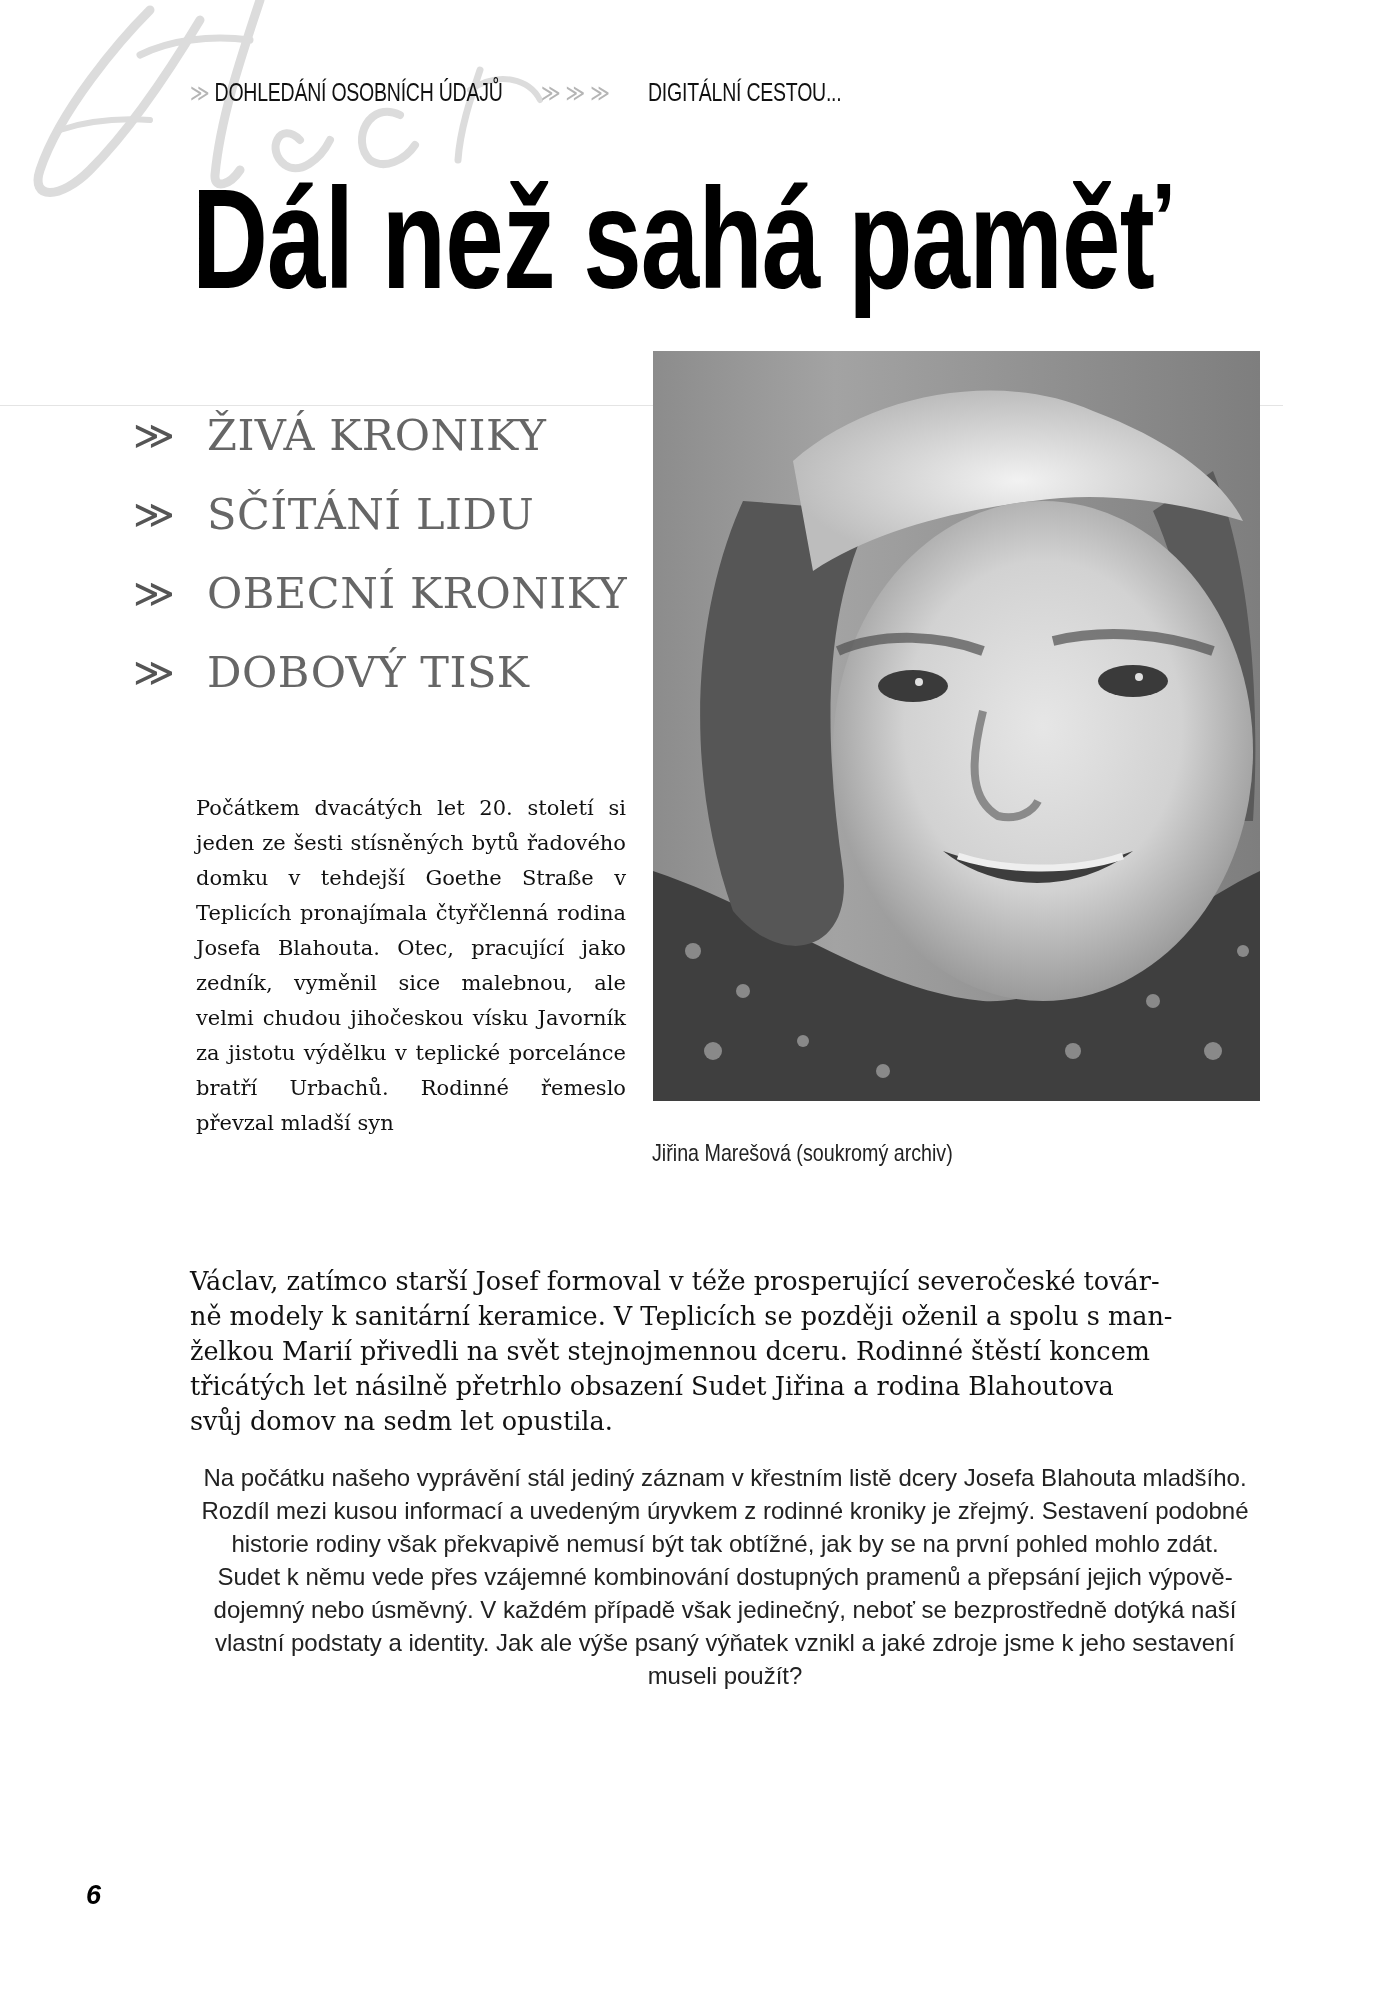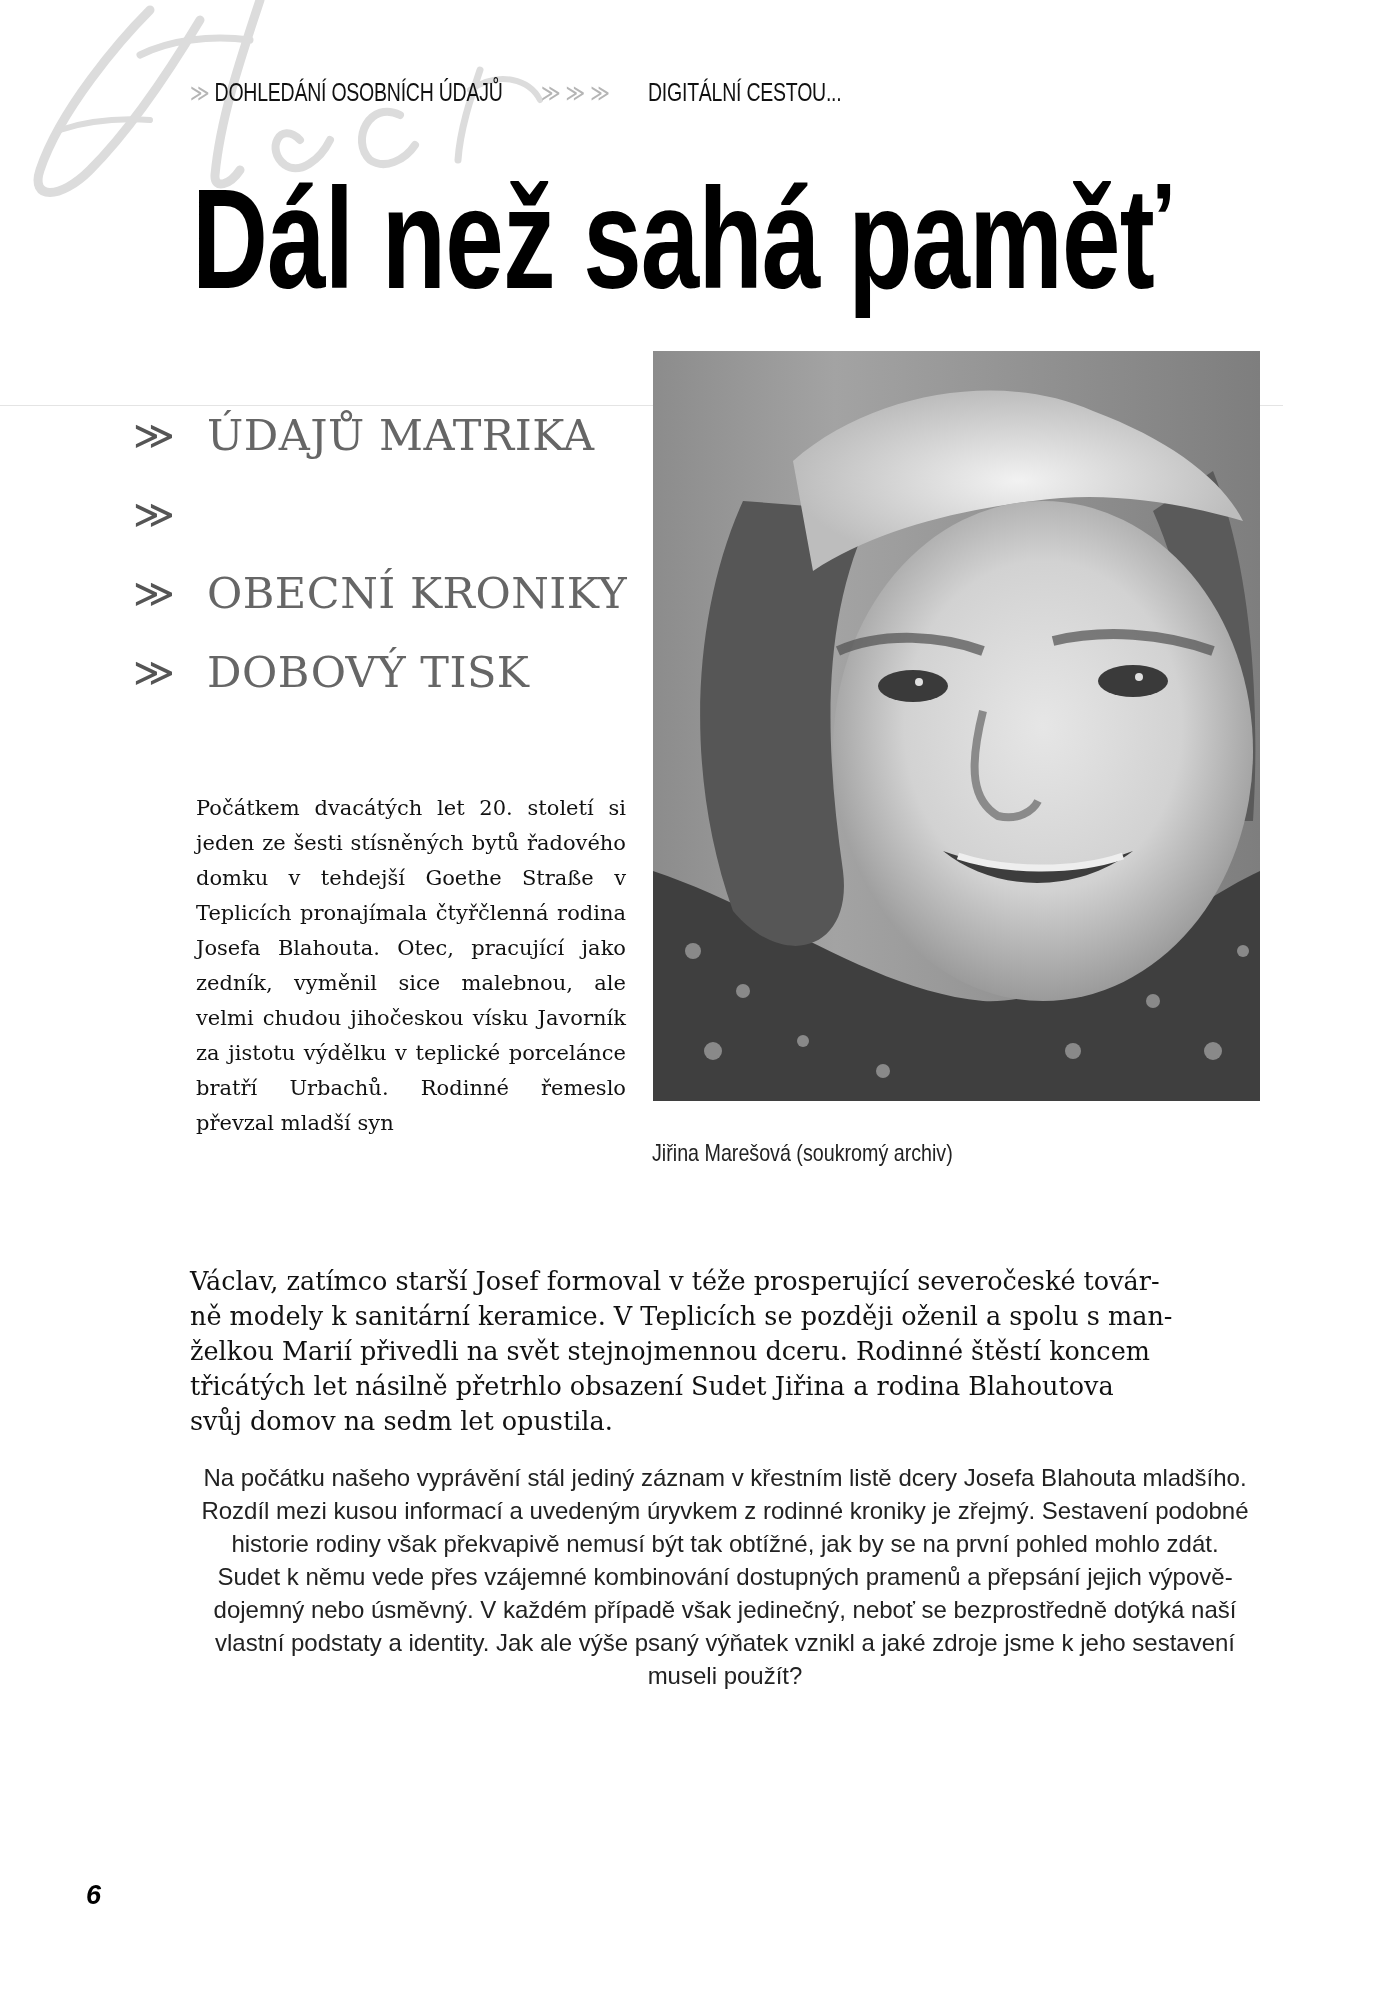--- a/index.html
+++ b/index.html
@@ -95,24 +95,25 @@
   <span>DIGITÁLNÍ CESTOU...</span>
 </div>
 
 <h1 class="title">Dál než sahá paměť</h1>
 
 <div class="rule"></div>
 
 <ul class="topics">
   <li>
     <span class="chev">≫</span>
-    <span class="lbl">ÚDAJŮ MATRIKA</span>
-  </li>
-  <li>
-    <span class="chev">≫</span>
+    <span class="lbl">ŽIVÁ KRONIKY</span>
+  </li>
+  <li>
+    <span class="chev">≫</span>
+    <span class="lbl">SČÍTÁNÍ LIDU</span>
   </li>
   <li>
     <span class="chev">≫</span>
     <span class="lbl">OBECNÍ KRONIKY</span>
   </li>
   <li>
     <span class="chev">≫</span>
     <span class="lbl">DOBOVÝ TISK</span>
   </li>
 </ul>

